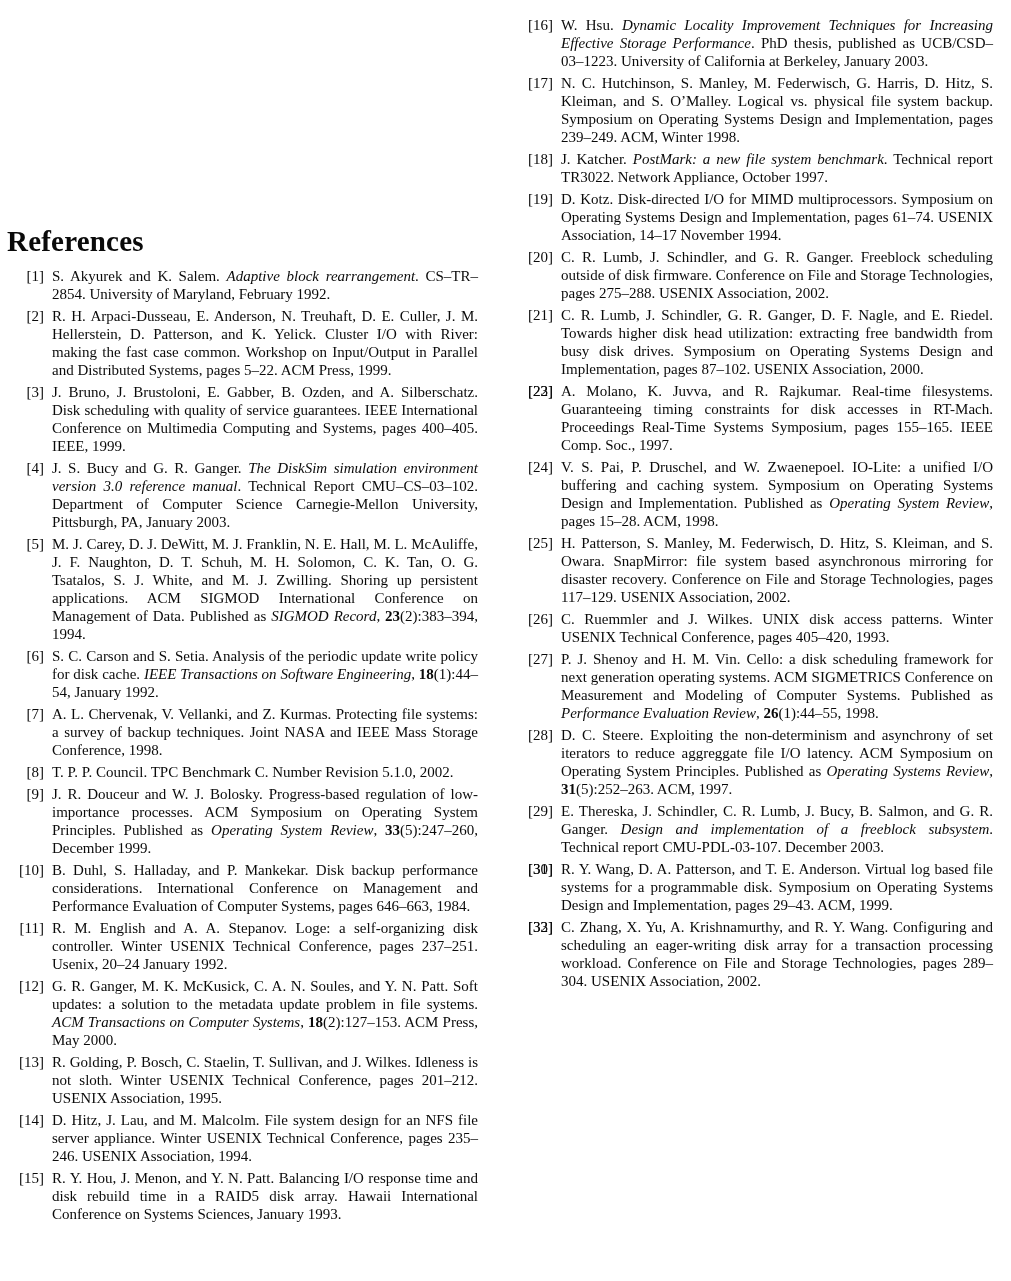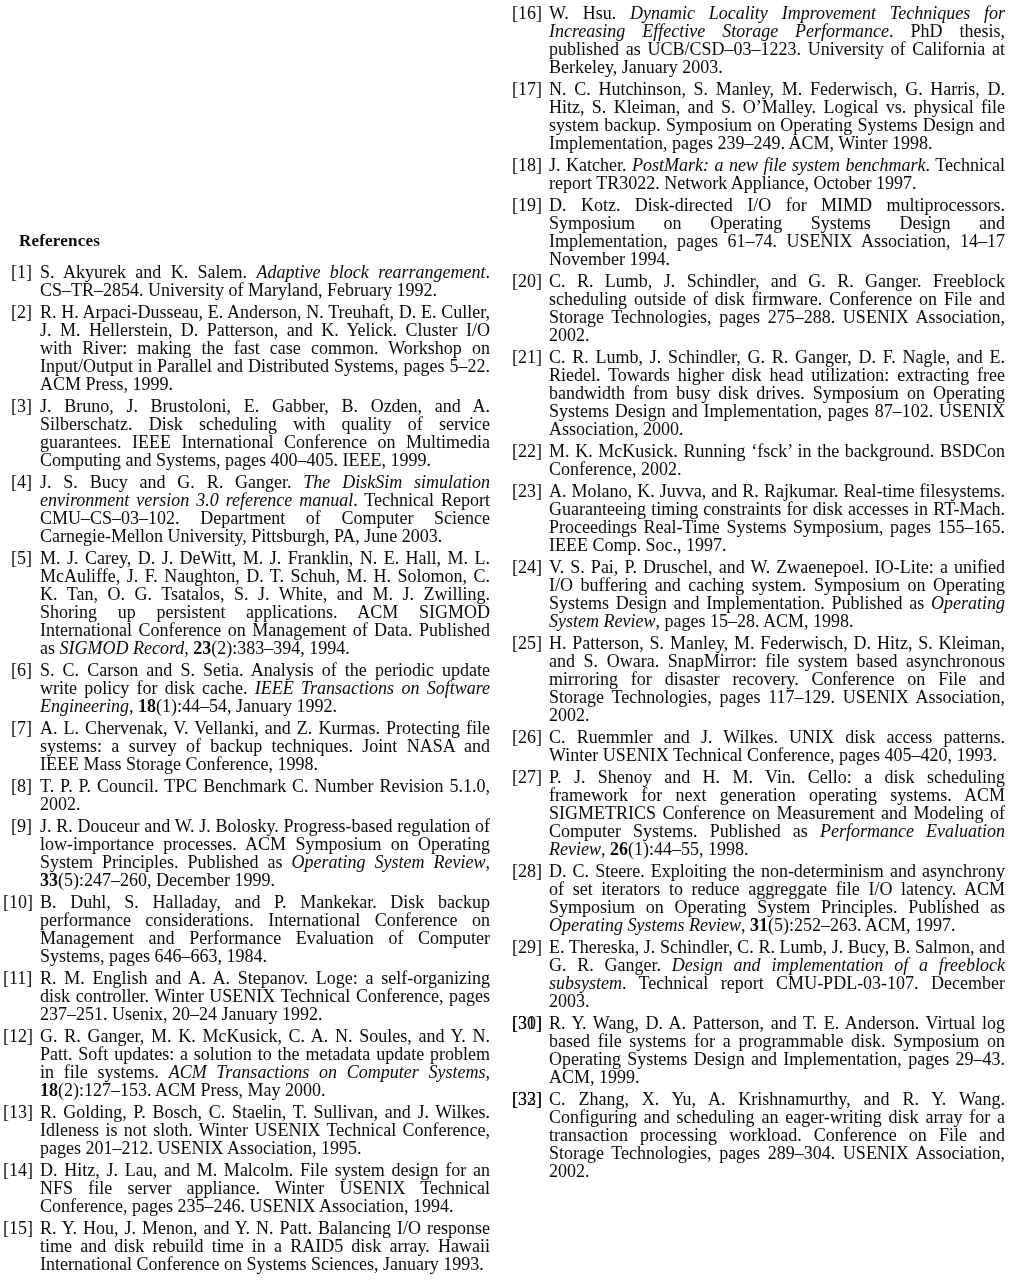--- a/index.html
+++ b/index.html
@@ -26,31 +26,31 @@
   .col-left {
     width: 487px;
     padding-top: 227px;
   }
   .col-right {
     width: 493px;
     margin-left: 22px;
     padding-top: 4px;
   }
   .refs-heading {
-    font-size: 17px;
+    font-size: 29px;
     line-height: 28px;
     font-weight: bold;
-    margin: 0 0 8px 16px;
+    margin: 0 0 8px 4px;
     letter-spacing: 0.2px;
   }
   .ref-list {
     list-style: none;
-    margin: 0;
+    margin: 12px;
     padding: 0;
-    font-size: 18px;
+    font-size: 15px;
     line-height: 18px;
     text-align: justify;
   }
   .ref {
     position: relative;
     padding-left: 37px;
     margin-bottom: 4px;
   }
   .ref-label {
     position: absolute;
@@ -66,21 +66,21 @@
 </head>
 <body>
 
 <div class="page">
   <div class="col col-left">
     <h1 class="refs-heading">References</h1>
     <ol class="ref-list">
         <li class="ref"><span class="ref-label">[1]</span><span class="ref-text"><span>S. Akyurek and K. Salem. </span><span class="it">Adaptive block rearrangement</span><span>. CS–TR–2854. University of Maryland, February 1992.</span></span></li>
         <li class="ref"><span class="ref-label">[2]</span><span class="ref-text"><span>R. H. Arpaci-Dusseau, E. Anderson, N. Treuhaft, D. E. Culler, J. M. Hellerstein, D. Patterson, and K. Yelick. Cluster I/O with River: making the fast case common. Workshop on Input/Output in Parallel and Distributed Systems, pages 5–22. ACM Press, 1999.</span></span></li>
         <li class="ref"><span class="ref-label">[3]</span><span class="ref-text"><span>J. Bruno, J. Brustoloni, E. Gabber, B. Ozden, and A. Silberschatz. Disk scheduling with quality of service guarantees. IEEE International Conference on Multimedia Computing and Systems, pages 400–405. IEEE, 1999.</span></span></li>
-        <li class="ref"><span class="ref-label">[4]</span><span class="ref-text"><span>J. S. Bucy and G. R. Ganger. </span><span class="it">The DiskSim simulation environment version 3.0 reference manual</span><span>. Technical Report CMU–CS–03–102. Department of Computer Science Carnegie-Mellon University, Pittsburgh, PA, June 2003.</span></span></li>
+        <li class="ref"><span class="ref-label">[4]</span><span class="ref-text"><span>J. S. Bucy and G. R. Ganger. </span><span class="it">The DiskSim simulation environment version 3.0 reference manual</span><span>. Technical Report CMU–CS–03–102. Department of Computer Science Carnegie-Mellon University, Pittsburgh, PA, January 2003.</span></span></li>
         <li class="ref"><span class="ref-label">[5]</span><span class="ref-text"><span>M. J. Carey, D. J. DeWitt, M. J. Franklin, N. E. Hall, M. L. McAuliffe, J. F. Naughton, D. T. Schuh, M. H. Solomon, C. K. Tan, O. G. Tsatalos, S. J. White, and M. J. Zwilling. Shoring up persistent applications. ACM SIGMOD International Conference on Management of Data. Published as </span><span class="it">SIGMOD Record</span><span>, </span><span class="bd">23</span><span>(2):383–394, 1994.</span></span></li>
         <li class="ref"><span class="ref-label">[6]</span><span class="ref-text"><span>S. C. Carson and S. Setia. Analysis of the periodic update write policy for disk cache. </span><span class="it">IEEE Transactions on Software Engineering</span><span>, </span><span class="bd">18</span><span>(1):44–54, January 1992.</span></span></li>
         <li class="ref"><span class="ref-label">[7]</span><span class="ref-text"><span>A. L. Chervenak, V. Vellanki, and Z. Kurmas. Protecting file systems: a survey of backup techniques. Joint NASA and IEEE Mass Storage Conference, 1998.</span></span></li>
         <li class="ref"><span class="ref-label">[8]</span><span class="ref-text"><span>T. P. P. Council. TPC Benchmark C. Number Revision 5.1.0, 2002.</span></span></li>
         <li class="ref"><span class="ref-label">[9]</span><span class="ref-text"><span>J. R. Douceur and W. J. Bolosky. Progress-based regulation of low-importance processes. ACM Symposium on Operating System Principles. Published as </span><span class="it">Operating System Review</span><span>, </span><span class="bd">33</span><span>(5):247–260, December 1999.</span></span></li>
         <li class="ref"><span class="ref-label">[10]</span><span class="ref-text"><span>B. Duhl, S. Halladay, and P. Mankekar. Disk backup performance considerations. International Conference on Management and Performance Evaluation of Computer Systems, pages 646–663, 1984.</span></span></li>
         <li class="ref"><span class="ref-label">[11]</span><span class="ref-text"><span>R. M. English and A. A. Stepanov. Loge: a self-organizing disk controller. Winter USENIX Technical Conference, pages 237–251. Usenix, 20–24 January 1992.</span></span></li>
         <li class="ref"><span class="ref-label">[12]</span><span class="ref-text"><span>G. R. Ganger, M. K. McKusick, C. A. N. Soules, and Y. N. Patt. Soft updates: a solution to the metadata update problem in file systems. </span><span class="it">ACM Transactions on Computer Systems</span><span>, </span><span class="bd">18</span><span>(2):127–153. ACM Press, May 2000.</span></span></li>
         <li class="ref"><span class="ref-label">[13]</span><span class="ref-text"><span>R. Golding, P. Bosch, C. Staelin, T. Sullivan, and J. Wilkes. Idleness is not sloth. Winter USENIX Technical Conference, pages 201–212. USENIX Association, 1995.</span></span></li>
         <li class="ref"><span class="ref-label">[14]</span><span class="ref-text"><span>D. Hitz, J. Lau, and M. Malcolm. File system design for an NFS file server appliance. Winter USENIX Technical Conference, pages 235–246. USENIX Association, 1994.</span></span></li>
@@ -88,21 +88,21 @@
       </ol>
   </div>
   <div class="col col-right">
     <ol class="ref-list">
         <li class="ref"><span class="ref-label">[16]</span><span class="ref-text"><span>W. Hsu. </span><span class="it">Dynamic Locality Improvement Techniques for Increasing Effective Storage Performance</span><span>. PhD thesis, published as UCB/CSD–03–1223. University of California at Berkeley, January 2003.</span></span></li>
         <li class="ref"><span class="ref-label">[17]</span><span class="ref-text"><span>N. C. Hutchinson, S. Manley, M. Federwisch, G. Harris, D. Hitz, S. Kleiman, and S. O’Malley. Logical vs. physical file system backup. Symposium on Operating Systems Design and Implementation, pages 239–249. ACM, Winter 1998.</span></span></li>
         <li class="ref"><span class="ref-label">[18]</span><span class="ref-text"><span>J. Katcher. </span><span class="it">PostMark: a new file system benchmark</span><span>. Technical report TR3022. Network Appliance, October 1997.</span></span></li>
         <li class="ref"><span class="ref-label">[19]</span><span class="ref-text"><span>D. Kotz. Disk-directed I/O for MIMD multiprocessors. Symposium on Operating Systems Design and Implementation, pages 61–74. USENIX Association, 14–17 November 1994.</span></span></li>
         <li class="ref"><span class="ref-label">[20]</span><span class="ref-text"><span>C. R. Lumb, J. Schindler, and G. R. Ganger. Freeblock scheduling outside of disk firmware. Conference on File and Storage Technologies, pages 275–288. USENIX Association, 2002.</span></span></li>
         <li class="ref"><span class="ref-label">[21]</span><span class="ref-text"><span>C. R. Lumb, J. Schindler, G. R. Ganger, D. F. Nagle, and E. Riedel. Towards higher disk head utilization: extracting free bandwidth from busy disk drives. Symposium on Operating Systems Design and Implementation, pages 87–102. USENIX Association, 2000.</span></span></li>
-        <li class="ref"><span class="ref-label">[22]</span><span class="ref-text"><span>M. K. McKusick. Running ‘fsck’ in the background. BSDCon Conference, 2002.</span></span></li>
+        <li class="ref"><span class="ref-label">[22]</span></li>
         <li class="ref"><span class="ref-label">[23]</span><span class="ref-text"><span>A. Molano, K. Juvva, and R. Rajkumar. Real-time filesystems. Guaranteeing timing constraints for disk accesses in RT-Mach. Proceedings Real-Time Systems Symposium, pages 155–165. IEEE Comp. Soc., 1997.</span></span></li>
         <li class="ref"><span class="ref-label">[24]</span><span class="ref-text"><span>V. S. Pai, P. Druschel, and W. Zwaenepoel. IO-Lite: a unified I/O buffering and caching system. Symposium on Operating Systems Design and Implementation. Published as </span><span class="it">Operating System Review</span><span>, pages 15–28. ACM, 1998.</span></span></li>
         <li class="ref"><span class="ref-label">[25]</span><span class="ref-text"><span>H. Patterson, S. Manley, M. Federwisch, D. Hitz, S. Kleiman, and S. Owara. SnapMirror: file system based asynchronous mirroring for disaster recovery. Conference on File and Storage Technologies, pages 117–129. USENIX Association, 2002.</span></span></li>
         <li class="ref"><span class="ref-label">[26]</span><span class="ref-text"><span>C. Ruemmler and J. Wilkes. UNIX disk access patterns. Winter USENIX Technical Conference, pages 405–420, 1993.</span></span></li>
         <li class="ref"><span class="ref-label">[27]</span><span class="ref-text"><span>P. J. Shenoy and H. M. Vin. Cello: a disk scheduling framework for next generation operating systems. ACM SIGMETRICS Conference on Measurement and Modeling of Computer Systems. Published as </span><span class="it">Performance Evaluation Review</span><span>, </span><span class="bd">26</span><span>(1):44–55, 1998.</span></span></li>
         <li class="ref"><span class="ref-label">[28]</span><span class="ref-text"><span>D. C. Steere. Exploiting the non-determinism and asynchrony of set iterators to reduce aggreggate file I/O latency. ACM Symposium on Operating System Principles. Published as </span><span class="it">Operating Systems Review</span><span>, </span><span class="bd">31</span><span>(5):252–263. ACM, 1997.</span></span></li>
         <li class="ref"><span class="ref-label">[29]</span><span class="ref-text"><span>E. Thereska, J. Schindler, C. R. Lumb, J. Bucy, B. Salmon, and G. R. Ganger. </span><span class="it">Design and implementation of a freeblock subsystem</span><span>. Technical report CMU-PDL-03-107. December 2003.</span></span></li>
         <li class="ref"><span class="ref-label">[30]</span></li>
         <li class="ref"><span class="ref-label">[31]</span><span class="ref-text"><span>R. Y. Wang, D. A. Patterson, and T. E. Anderson. Virtual log based file systems for a programmable disk. Symposium on Operating Systems Design and Implementation, pages 29–43. ACM, 1999.</span></span></li>
         <li class="ref"><span class="ref-label">[32]</span></li>

